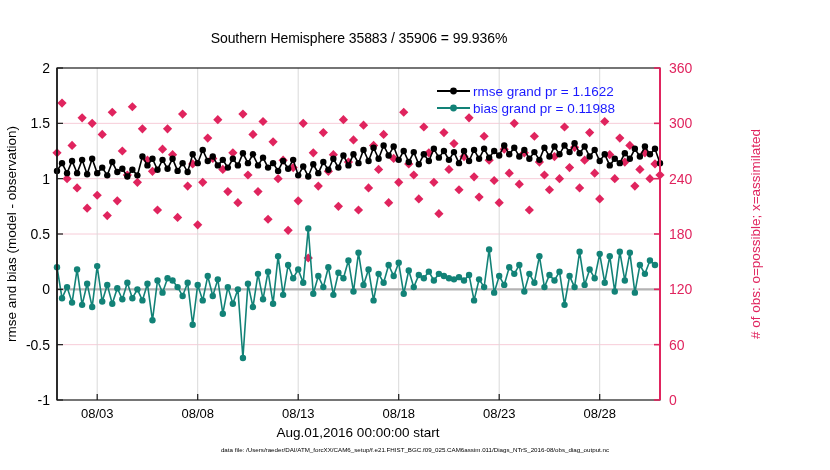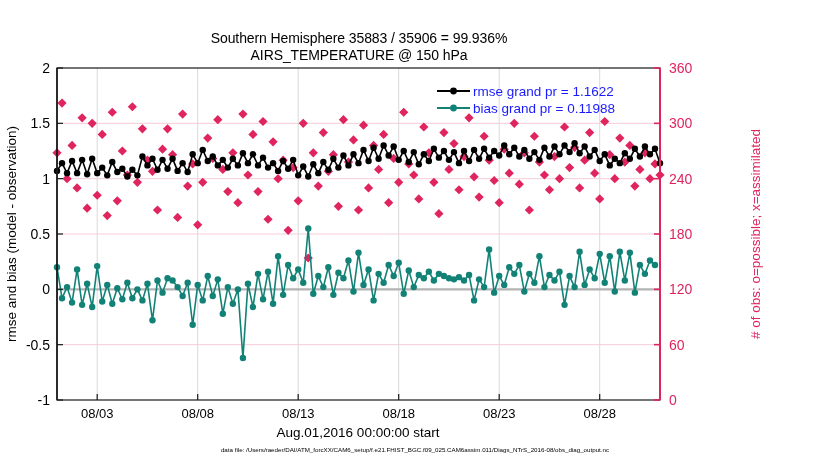--- a/index.html
+++ b/index.html
@@ -26,21 +26,20 @@
   .xlab{font-size:13.5px;fill:#000;text-anchor:middle;}
   .legtxt{font-size:13.5px;fill:#1a1aff;text-anchor:start;}
   .foot{font-size:6.2px;fill:#000;text-anchor:middle;}
 </style>
 </head>
 <body>
 
 <div id="stage">
 
   <div class="ttl" id="title1">Southern Hemisphere 35883 / 35906 = 99.936%</div>
-  <div class="ttl" id="title2">AIRS_TEMPERATURE @ 150 hPa</div>
 
   <svg width="830" height="470" id="plot-svg">
     <g id="grid-h-group">
         <line x1="57" x2="660" y1="344.6666666666667" y2="344.6666666666667" stroke="#f7ccd8" stroke-width="1"></line>
         <line x1="57" x2="660" y1="289.33333333333337" y2="289.33333333333337" stroke="#f7ccd8" stroke-width="1"></line>
         <line x1="57" x2="660" y1="234" y2="234" stroke="#f7ccd8" stroke-width="1"></line>
         <line x1="57" x2="660" y1="178.66666666666669" y2="178.66666666666669" stroke="#f7ccd8" stroke-width="1"></line>
         <line x1="57" x2="660" y1="123.33333333333331" y2="123.33333333333331" stroke="#f7ccd8" stroke-width="1"></line>
       </g>
     <g id="grid-v-group">

